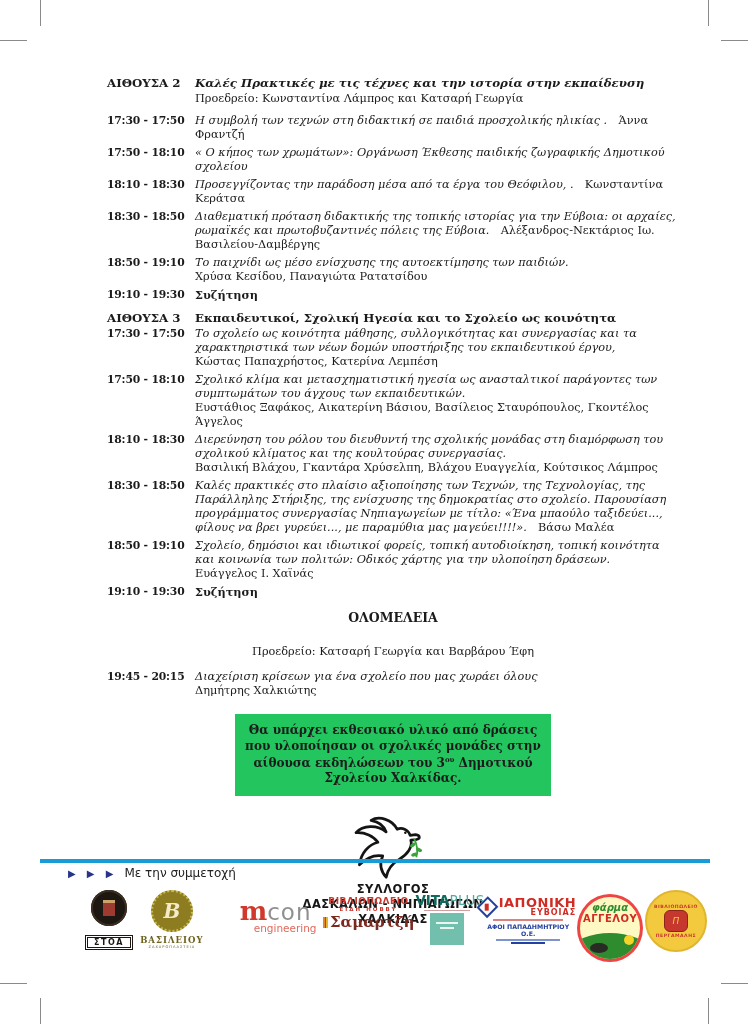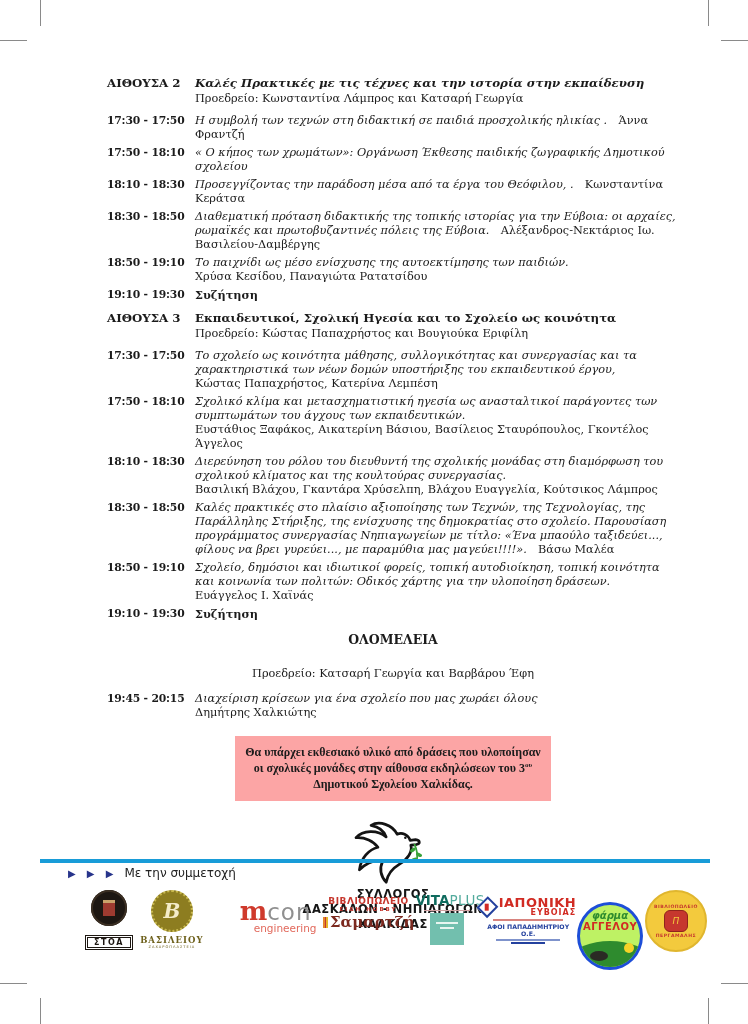--- a/index.html
+++ b/index.html
@@ -91,22 +91,22 @@
   .iap-diamond::after{content:"";width:4px;height:7px;background:#d12b23;transform:rotate(-45deg);display:block;}
   .iap-stack{display:inline-flex;flex-direction:column;align-items:flex-end;line-height:1;}
   .iap-name{color:#d12b23;font-weight:bold;font-size:13px;letter-spacing:0.5px;}
   .iap-region{color:#d12b23;font-weight:bold;font-size:8px;letter-spacing:1px;}
   .iap-redline{width:70px;height:2px;background:#d8837e;margin:2px auto;}
   .iap-company{color:#24419e;font-weight:bold;font-size:6.2px;margin-top:2px;}
   .iap-blueline{width:64px;height:2px;background:#7f93cc;margin:2px auto 1px auto;}
   .iap-web{width:34px;height:2px;background:#24419e;margin:1px auto;}
   
   .aggelou{width:66px;}
-  .agg-circle{width:60px;height:62px;border-radius:50%;border:3px solid #1d4ed8;background:#bef264;
-    margin:12px auto;overflow:hidden;position:relative;}
+  .agg-circle{width:60px;height:62px;border-radius:50%;border:3px solid #ef4444;background:#fef9c3;
+    margin:4px auto;overflow:hidden;position:relative;}
   .agg-farm{color:#2e8b2e;font-style:italic;font-size:10px;font-weight:bold;margin-top:5px;}
   .agg-name{color:#d12b23;font-weight:bold;font-size:10px;letter-spacing:0.5px;}
   .agg-hill{position:absolute;bottom:-4px;left:-6px;right:-6px;height:30px;background:#2e8b2e;
     border-radius:50% 50% 0 0;}
   .agg-sun{position:absolute;right:12px;top:2px;width:10px;height:10px;border-radius:50%;background:#f5d327;}
   .agg-pig{position:absolute;left:16px;top:10px;width:18px;height:10px;border-radius:50%;background:#2a2a24;}
   
   .pergamalis{width:64px;}
   .per-circle{width:58px;height:58px;border-radius:50%;background:#f3ca3d;border:2px solid #e0b62e;
     margin:0 auto;display:flex;flex-direction:column;align-items:center;justify-content:center;gap:1px;}
@@ -161,24 +161,20 @@
         <div class="session-row">
           <div class="time">19:10 - 19:30</div>
           <div class="session-content"><span class="discussion">Συζήτηση</span></div>
         </div>
       </div>
       <div class="room-section">
         <div class="room-header">
           <div class="room-name">ΑΙΘΟΥΣΑ 3</div>
           <div class="room-title">Εκπαιδευτικοί, Σχολική Ηγεσία και το Σχολείο ως κοινότητα</div>
         </div>
-        <div class="room-chairs">
-          <div class=""></div>
-          <div class="">Προεδρείο: Κώστας Παπαχρήστος και Βουγιούκα Εριφίλη</div>
-        </div>
         <div class="session-row">
           <div class="time">17:30 - 17:50</div>
           <div class="session-content"><span class="session-title">Το σχολείο ως  κοινότητα μάθησης, συλλογικότητας και συνεργασίας και τα χαρακτηριστικά των νέων δομών υποστήριξης του εκπαιδευτικού έργου,</span><div class="speakers">Κώστας Παπαχρήστος, Κατερίνα Λεμπέση</div></div>
         </div>
         <div class="session-row">
           <div class="time">17:50 - 18:10</div>
           <div class="session-content"><span class="session-title">Σχολικό κλίμα και μετασχηματιστική ηγεσία ως ανασταλτικοί παράγοντες των συμπτωμάτων του άγχους των εκπαιδευτικών.</span><div class="speakers">Ευστάθιος Ξαφάκος, Αικατερίνη Βάσιου, Βασίλειος Σταυρόπουλος, Γκοντέλος Άγγελος</div></div>
         </div>
         <div class="session-row">
           <div class="time">18:10 - 18:30</div>
@@ -204,21 +200,21 @@
     <div class="plenary-chairs">Προεδρείο: Κατσαρή Γεωργία και Βαρβάρου Έφη</div>
     <div id="plenary-sessions">
         <div class="session-row">
           <div class="time">19:45 - 20:15</div>
           <div class="session-content"><span class="session-title">Διαχείριση κρίσεων για ένα σχολείο που μας χωράει όλους</span><div class="speakers">Δημήτρης Χαλκιώτης</div></div>
         </div>
       </div>
   </div>
 
 
-  <div class="notice" id="notice-box" style="background: #fca5a5; font-family: Liberation Serif, serif;">
+  <div class="notice" id="notice-box" style="background: #22c55e;">
     <span>Θα υπάρχει εκθεσιακό υλικό από δράσεις που υλοποίησαν οι σχολικές μονάδες στην αίθουσα εκδηλώσεων του 3</span><sup>ου</sup><span> Δημοτικού Σχολείου Χαλκίδας.</span>
   </div>
 
   <div class="org">
     <svg width="96" height="74" viewBox="0 0 140 108">
       <path d="M95 40 C92 31 83 28 76 31 C69 17 50 11 38 18 C49 20 57 26 60 35 C47 24 26 25 16 36 C29 35 42 41 48 50 C35 53 23 66 21 83 C31 73 44 68 55 70 C50 81 52 92 60 101 C62 90 69 81 79 75 C91 68 99 57 96 47 L104 46 C110 45 110 40 103 39 Z" fill="#ffffff" stroke="#141414" stroke-width="4" stroke-linejoin="round"></path>
       <circle cx="88" cy="36" r="1.8" fill="#141414"></circle>
       <path d="M101 45 C105 53 107 62 104 72" stroke="#3aa23a" fill="none" stroke-width="2.6"></path>
       <ellipse cx="99" cy="54" rx="4.6" ry="2.6" fill="#3aa23a" transform="rotate(-32 99 54)"></ellipse>
       <ellipse cx="108" cy="61" rx="4.6" ry="2.6" fill="#3aa23a" transform="rotate(24 108 61)"></ellipse>

